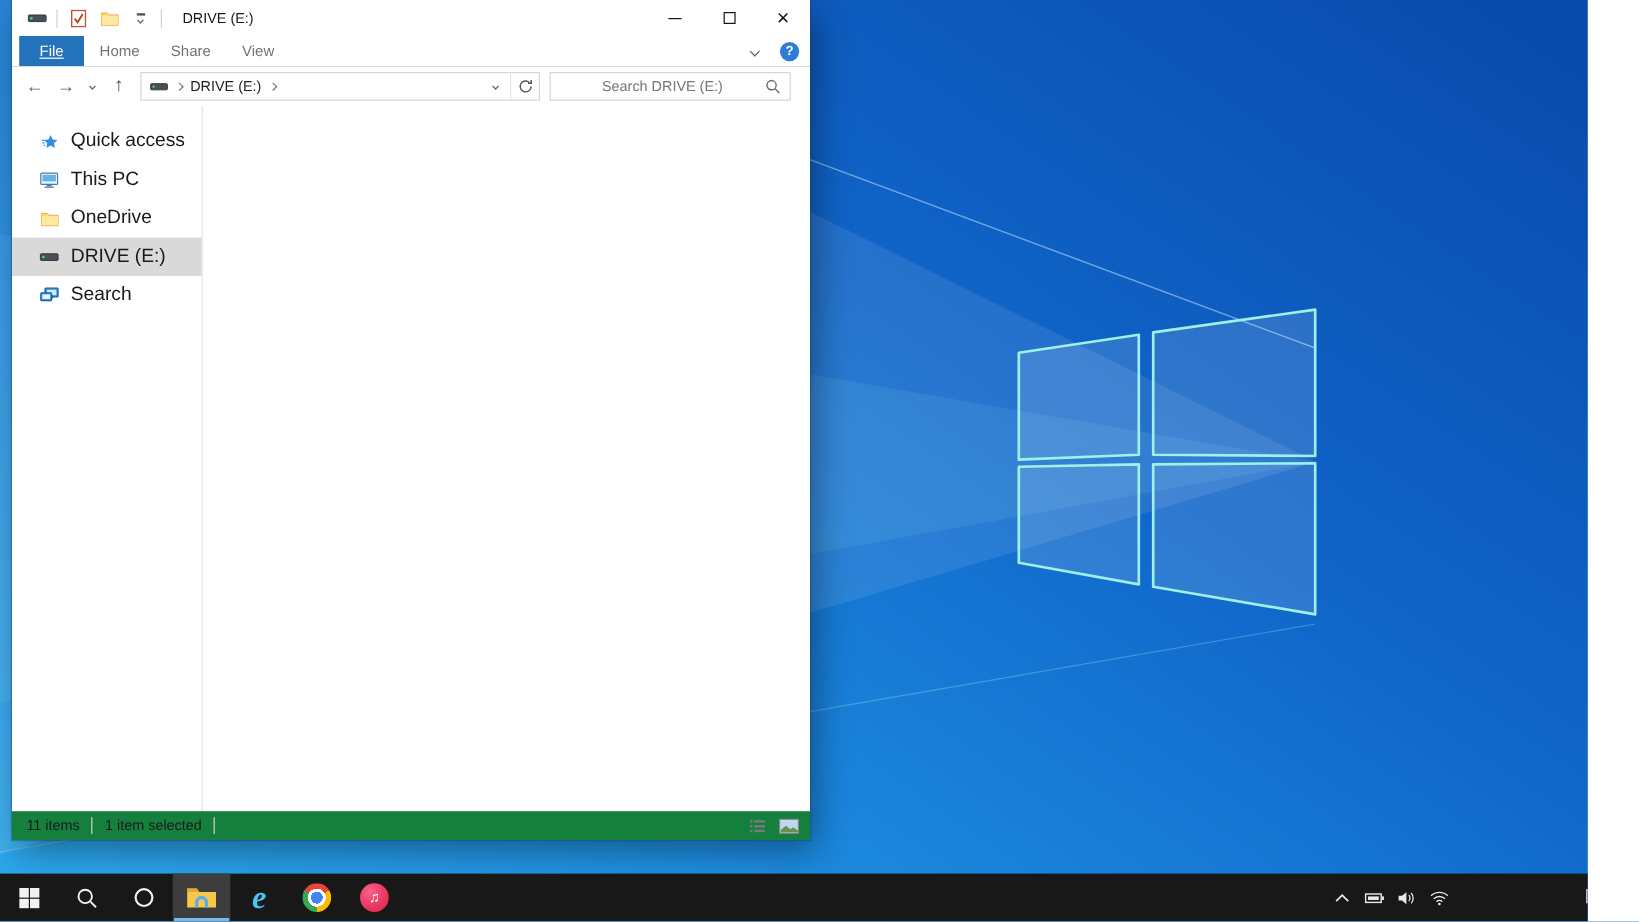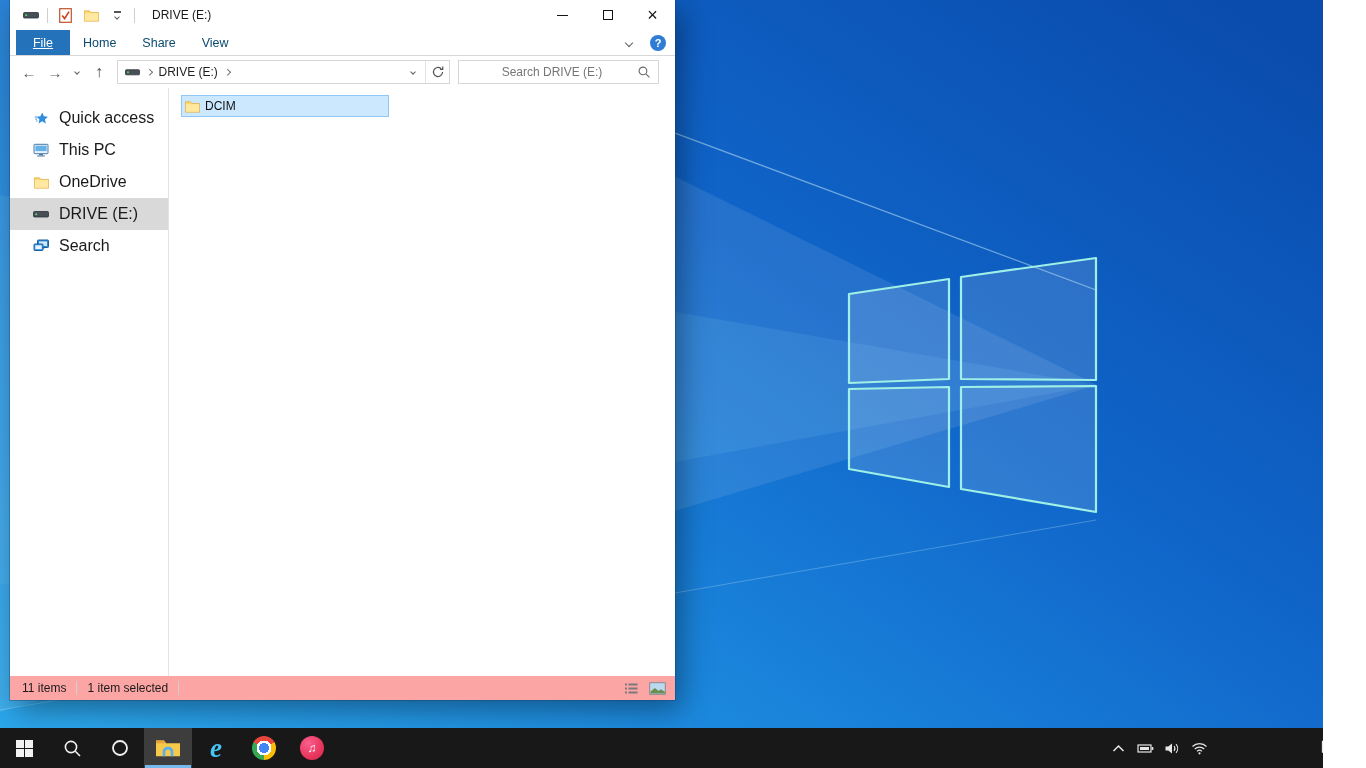--- a/index.html
+++ b/index.html
@@ -26,21 +26,21 @@
   .max-glyph { display:block; width:10px; height:10px; border:1px solid #141414; }
   .close-glyph { font-size:18px; color:#141414; line-height:16px; font-weight:400; }
 
   .chev { display:inline-block; width:6px; height:6px; border-right:1.4px solid #5f5f5f; border-bottom:1.4px solid #5f5f5f; }
   .chev.down { transform:rotate(45deg); }
   .chev.right { width:4.5px; height:4.5px; transform:rotate(-45deg); border-color:#777; }
   .chev.tiny { width:4px; height:4px; }
 
   .tabrow { position:absolute; left:0; top:30px; width:100%; height:26px; background:#fff;
             border-bottom:1px solid #d8d8d8; display:flex; align-items:stretch; }
-  .tab { display:flex; align-items:center; justify-content:center; font-size:12.5px; color:#0c4a6e; padding:0 13px; }
+  .tab { display:flex; align-items:center; justify-content:center; font-size:12.5px; color:#737373; padding:0 13px; }
   .tab.file { background:#2372ba; color:#fff; width:54px; margin-left:6px; padding:0;text-decoration:underline; }
   .ribbon-right { margin-left:auto; display:flex; align-items:center; gap:12px; padding-right:9px; }
   .ribbon-collapse { display:flex; align-items:center; justify-content:center; width:18px; height:18px; }
   .help-btn { width:16px; height:16px; border-radius:50%; background:#2f7cd6; color:#fff; font-size:11px; font-weight:bold;
               display:flex; align-items:center; justify-content:center; border:none; }
 
   .addressrow { position:absolute; left:0; top:56px; width:100%; height:32px; background:#fff;
                 display:flex; align-items:center; }
   .nav-btn { width:26px; height:26px; display:flex; align-items:center; justify-content:center;
              background:none; border:none; color:#5f5f5f; font-size:15px; }
@@ -67,21 +67,21 @@
   .side-item { height:32px; display:flex; align-items:center; gap:10px; padding-left:23px; font-size:16px; color:#1a1a1a; }
   .side-item.selected { background:#d9d9d9; }
   .side-icon { width:16px; display:flex; justify-content:center; }
 
   .filearea { position:absolute; left:159px; top:0; right:0; height:100%; }
   .file-tile { position:absolute; left:12px; top:7px; width:208px; height:22px;
                background:#cce8ff; border:1px solid #8fc7f5; display:flex; align-items:center; }
   .file-tile .ficon { margin-left:3px; display:flex; }
   .file-tile .fname { font-size:12px; color:#111; margin-left:5px; }
 
-  .statusbar { position:absolute; left:0; top:676px; width:100%; height:24px; background:#fca5a5;
+  .statusbar { position:absolute; left:0; top:676px; width:100%; height:24px; background:#15803d;
                display:flex; align-items:center; font-size:12px; color:#1b1b1b; }
   .statusbar .txt { margin-left:12px; }
   .statusbar .vsep { width:1px; height:14px; background:#d0d0d0; margin-left:10px; }
   .statusbar .txt2 { margin-left:10px; }
   .view-btns { margin-left:auto; display:flex; gap:8px; padding-right:9px; }
   .view-btn { width:18px; height:18px; display:flex; align-items:center; justify-content:center; background:none; border:none; }
 
   
   .taskbar { position:absolute; left:0; top:728px; width:1366px; height:40px; background:#181818;
              display:flex; align-items:stretch; }
@@ -298,31 +298,20 @@
                 <rect x="1" y="5" width="9" height="6.5" rx=".8" fill="#3f9be4" stroke="#1b5f9d"></rect>
                 <rect x="2.3" y="6.3" width="6.4" height="3.8" fill="#eaf5fd"></rect>
               </svg>
           </span>
           <span class="side-label">Search</span>
         </div>
 
       </div>
       <div class="sidebar-divider"></div>
 
-      <div class="filearea">
-        <div class="file-tile">
-          <span class="ficon">
-            <svg width="15" height="13" viewBox="0 0 16 13">
-                <path d="M.5 1.5h5.4l1.5 1.7h8.1v9.3H.5z" fill="#ffd86b" stroke="#d9a43a" stroke-width=".7"></path>
-                <path d="M.9 4h14.2v8.1H.9z" fill="#ffe8a0"></path>
-              </svg>
-          </span>
-          <span class="fname">DCIM</span>
-        </div>
-      </div>
     </div>
 
     <div class="statusbar">
       <span class="txt">11 items</span>
       <span class="vsep"></span>
       <span class="txt2">1 item selected</span>
       <span class="vsep"></span>
       <div class="view-btns">
         <button class="view-btn">
           <svg width="15" height="13" viewBox="0 0 15 13">

